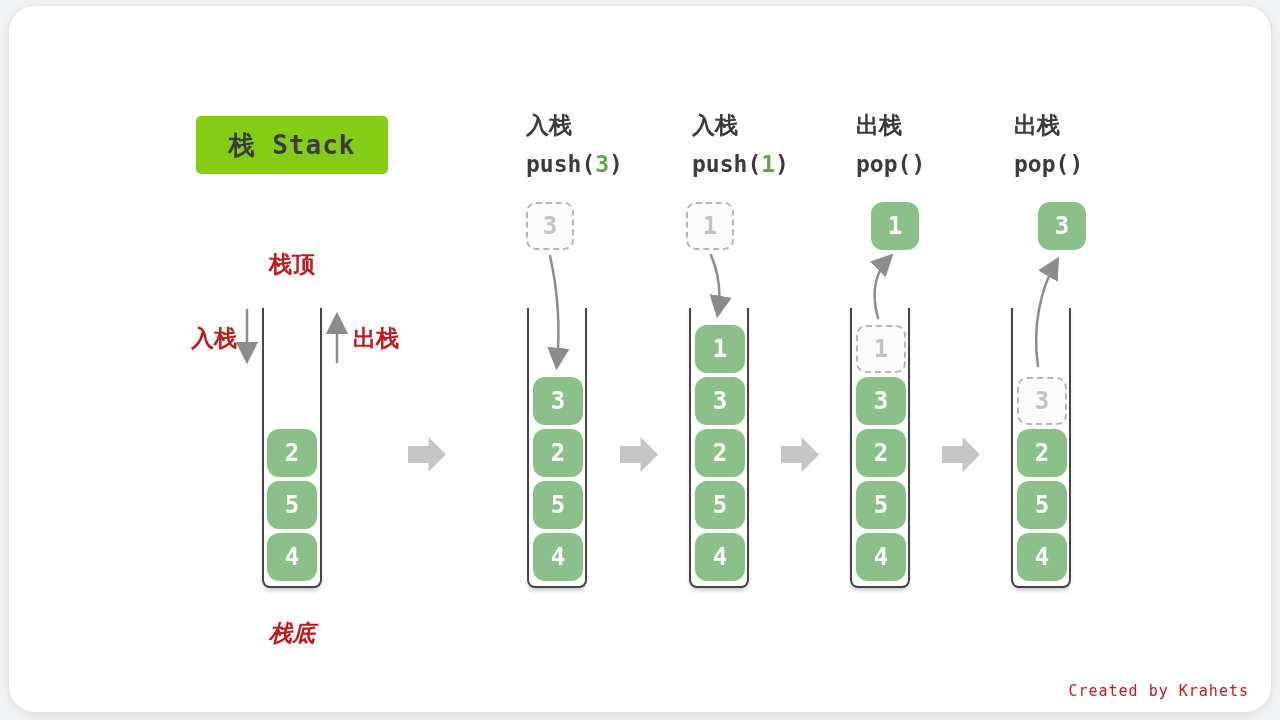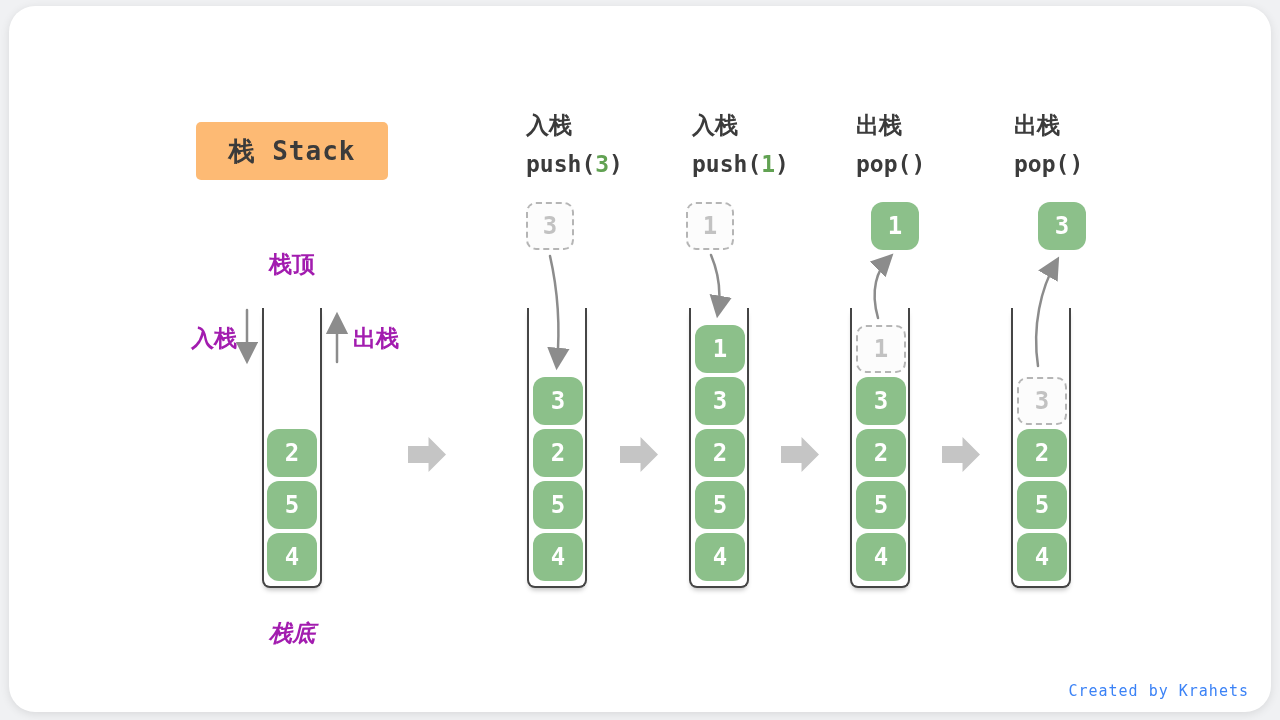--- a/index.html
+++ b/index.html
@@ -7,29 +7,29 @@
   body { background: #f0f1f3; font-family: "Liberation Sans", sans-serif; }
 
   .canvas { position: relative; width: 1280px; height: 720px; }
   .card {
     position: absolute; left: 9px; top: 6px; width: 1262px; height: 706px;
     background: #ffffff; border-radius: 26px;
     box-shadow: 0 2px 10px rgba(0,0,0,0.10);
   }
 
   .title-box {
-    position: absolute; left: 187px; top: 116px; width: 192px; height: 58px;
-    background: #fdba74; border-radius: 5px;
+    position: absolute; left: 187px; top: 110px; width: 192px; height: 58px;
+    background: #84cc16; border-radius: 5px;
     display: flex; align-items: center; justify-content: center;
     font-family: "DejaVu Sans Mono", monospace;
     font-size: 26px; font-weight: 700; color: #3b3b3b; letter-spacing: 1px;
   }
 
   .cjk-label {
-    position: absolute; font-size: 23px; font-weight: 700; color: #a21caf;
+    position: absolute; font-size: 23px; font-weight: 700; color: #b91c1c;
     text-align: center; white-space: nowrap;
   }
 
   .op { position: absolute; top: 104px; }
   .op-name { font-size: 23px; font-weight: 700; color: #3b3b3b; margin-bottom: 10px; }
   .op-code { font-family: "DejaVu Sans Mono", monospace; font-size: 23px; font-weight: 700; color: #3b3b3b; }
   .op-code .arg { color: #62a253; }
 
   .container {
     position: absolute; top: 302px; width: 60px; height: 280px;
@@ -54,21 +54,21 @@
 
   .block-arrow {
     position: absolute; top: 431px; width: 38px; height: 35px; background: #c5c5c5;
     clip-path: polygon(0% 26%, 54% 26%, 54% 0%, 100% 50%, 54% 100%, 54% 74%, 0% 74%);
   }
 
   svg.overlay { position: absolute; left: 0; top: 0; width: 1280px; height: 720px; pointer-events: none; }
 
   .credit {
     position: absolute; top: 676px; left: 1040px; width: 200px; text-align: right;
-    font-family: "DejaVu Sans Mono", monospace; font-size: 15px; color: #3b82f6;
+    font-family: "DejaVu Sans Mono", monospace; font-size: 15px; color: #b91c1c;
     letter-spacing: 1px;
   }
 </style>
 </head>
 <body>
 
 <div class="canvas">
   <div class="card">
 
     <div class="title-box">

